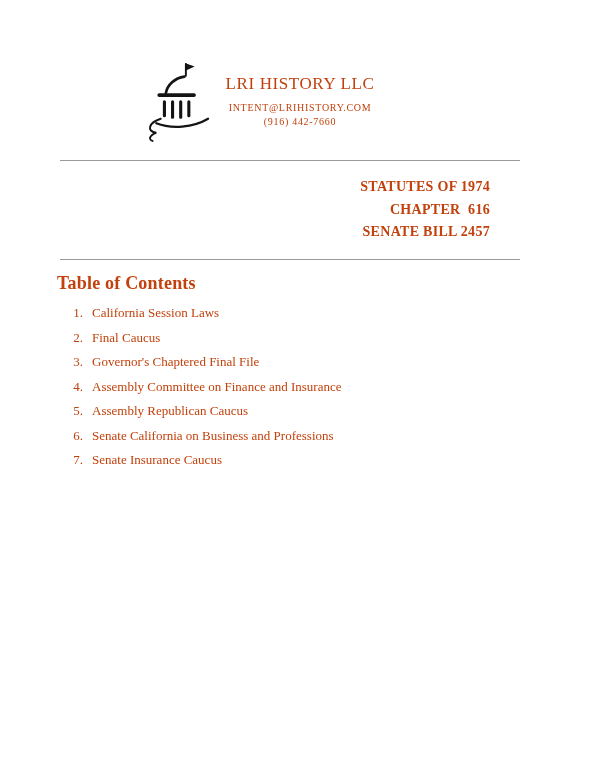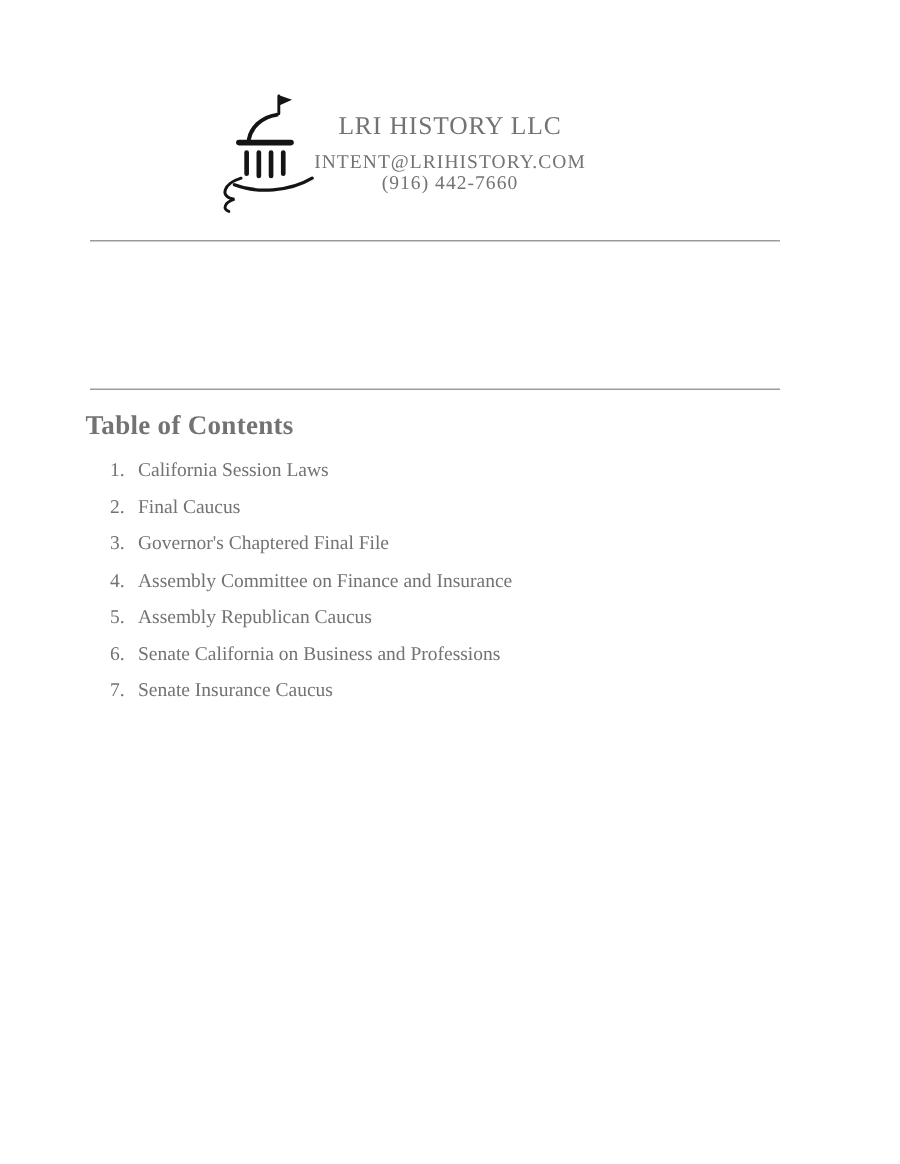--- a/index.html
+++ b/index.html
@@ -6,21 +6,21 @@
     margin: 0;
     padding: 0;
     background: #ffffff;
   }
   .page {
     position: relative;
     width: 600px;
     height: 776px;
     background: #ffffff;
     font-family: "Liberation Serif", serif;
-    color: #737373;
+    color: #c2410c;
     overflow: hidden;
     margin: 0 auto;
   }
   
   .logo {
     position: absolute;
     left: 140px;
     top: 58px;
     width: 74px;
     height: 86px;
@@ -35,21 +35,21 @@
     width: 204px;
     text-align: center;
   }
   .company {
     font-size: 17px;
     letter-spacing: 0.6px;
     margin-bottom: 7px;
     white-space: nowrap;
   }
   .contact-line {
-    font-size: 13px;
+    font-size: 10px;
     letter-spacing: 0.7px;
     line-height: 13.5px;
     white-space: nowrap;
   }
 
   
   .rule {
     position: absolute;
     left: 60px;
     width: 460px;
@@ -132,20 +132,25 @@
   </div>
 
   <div class="header-block">
     <div class="company">LRI HISTORY LLC</div>
     <div class="contact-line">INTENT@LRIHISTORY.COM</div>
     <div class="contact-line">(916) 442-7660</div>
   </div>
 
   <div class="rule rule-top"></div>
 
+  <div class="bill-block">
+    <div class="bill-line">STATUTES OF 1974</div>
+    <div class="bill-line">CHAPTER  616</div>
+    <div class="bill-line">SENATE BILL 2457</div>
+  </div>
 
   <div class="rule rule-bottom"></div>
 
   <div class="toc-title">Table of Contents</div>
 
   <div class="toc-list">
     <div class="toc-row">
       <span class="toc-num">1.</span>
       <span class="toc-label">California Session Laws</span>
     </div>

